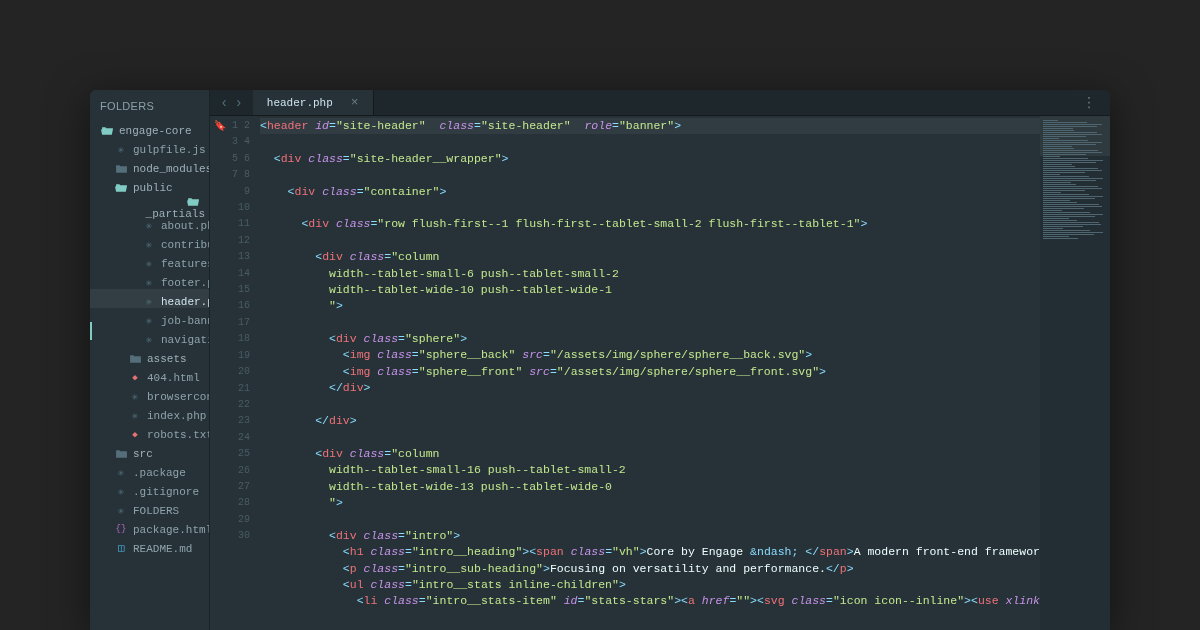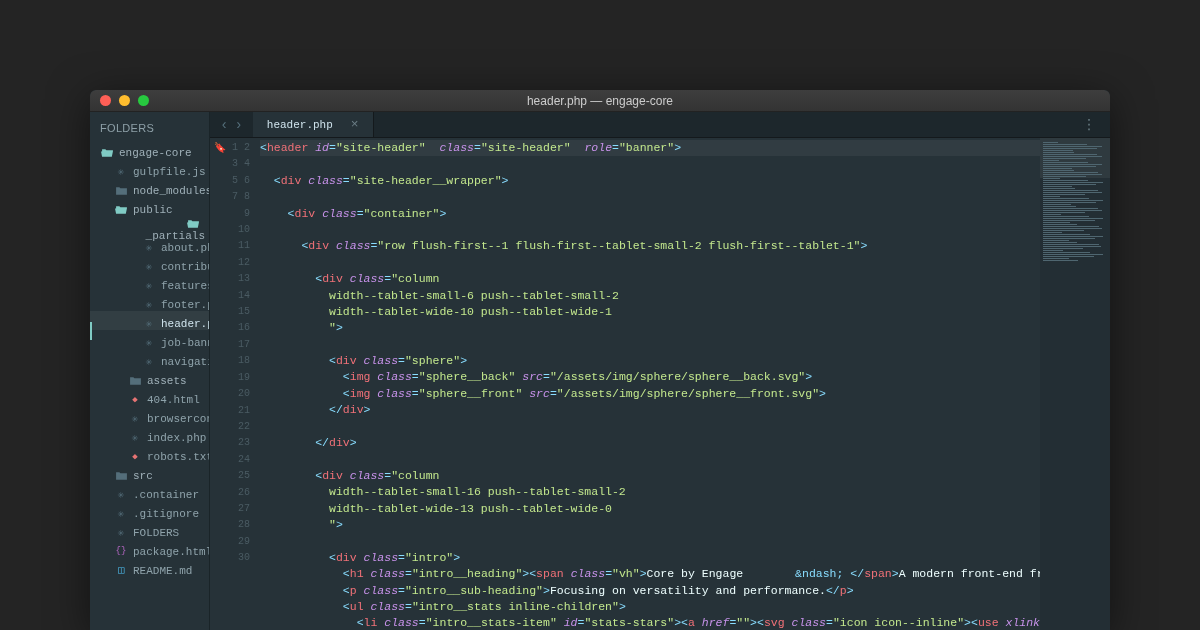--- a/index.html
+++ b/index.html
@@ -134,21 +134,21 @@
     position: relative;
     min-width: 0;
   }
   .code .line { height: 16.4px; }
   .hl { background: rgba(255,255,255,0.05); }
   .c-tag { color: #f07178; }
   .c-attr { color: #c792ea; font-style: italic; }
   .c-op  { color: #89ddff; }
   .c-str { color: #c3e88d; }
   .c-plain { color: #eeffff; }
-  .c-ent { color: #89ddff; margin-left: 45px; }
+  .c-ent { color: #89ddff; }
   .active-border-left { position:absolute; left:0; top:232px; width:2px; height:18px; background:#80cbc4; }
   .minimap {
     width: 70px;
     background: #232e34;
     position: relative;
     overflow: hidden;
   }
   .minimap .mm-line {
     position:absolute;
     height:1px; background:#4f6670;
@@ -158,28 +158,20 @@
     background: rgba(255,255,255,0.06);
   }
   svg.folder { width:13px; height:11px; }
 </style>
 </head>
 <body>
 
 <div class="backdrop"></div>
 
 <div class="window">
-  <div class="titlebar">
-    <div class="traffic">
-      <div class="dot r"></div>
-      <div class="dot y"></div>
-      <div class="dot g"></div>
-    </div>
-    <div class="title">header.php — engage-core</div>
-  </div>
 
   <div class="body">
 
     <div class="sidebar">
       <div class="active-border-left"></div>
       <div class="folders-label">FOLDERS</div>
       <div class="tree" id="tree">
           <div class="tree-row" style="padding-left: 10px;">
             <span class="ico">
               <svg class="folder" viewBox="0 0 24 20">
@@ -297,21 +289,21 @@
               <svg class="folder" viewBox="0 0 24 20">
                 <path fill="#546e7a" d="M2 4h6l2 2h12v12H2z"></path>
               </svg>
             </span>
             <span class="label">src</span>
           </div>
           <div class="tree-row dim" style="padding-left: 24px;">
             <span class="ico">
               <span class="ico-star">✳</span>
             </span>
-            <span class="label file">.container</span>
+            <span class="label file">.package</span>
           </div>
           <div class="tree-row dim" style="padding-left: 24px;">
             <span class="ico">
               <span class="ico-star">✳</span>
             </span>
             <span class="label file">.gitignore</span>
           </div>
           <div class="tree-row" style="padding-left: 24px;">
             <span class="ico">
               <span class="ico-star">✳</span>

